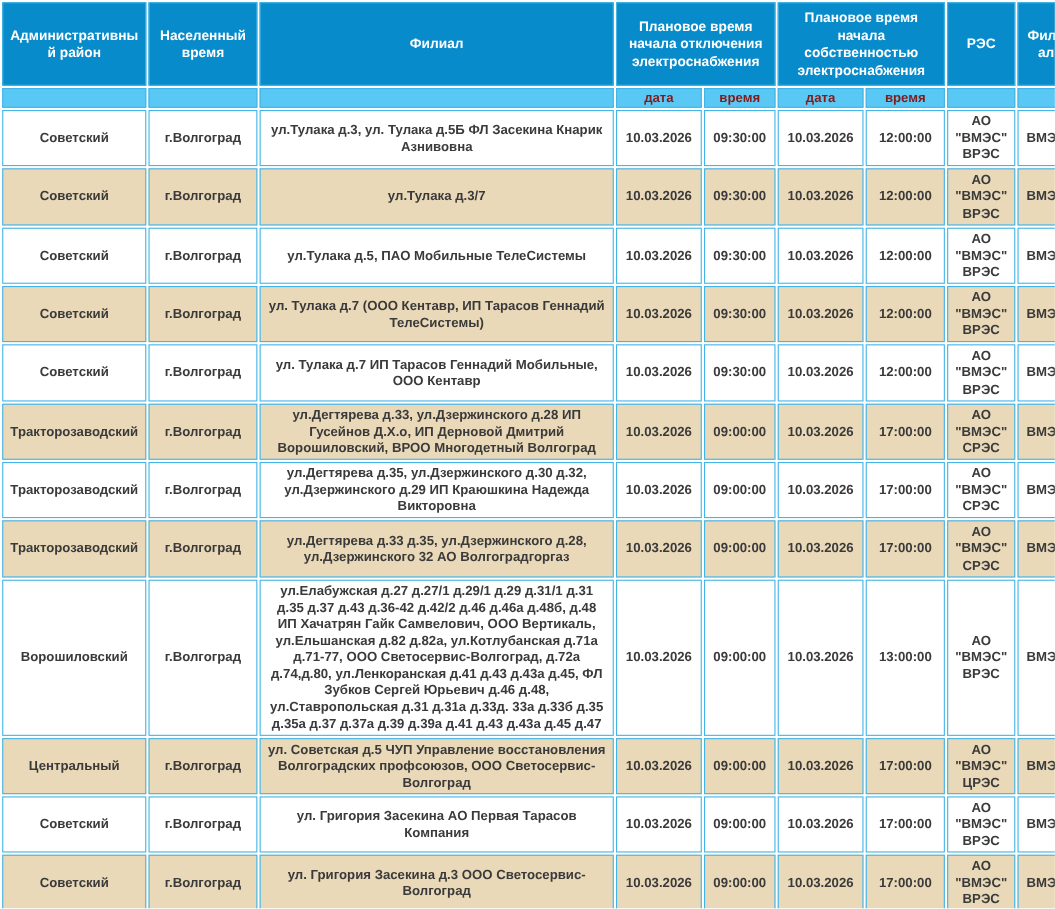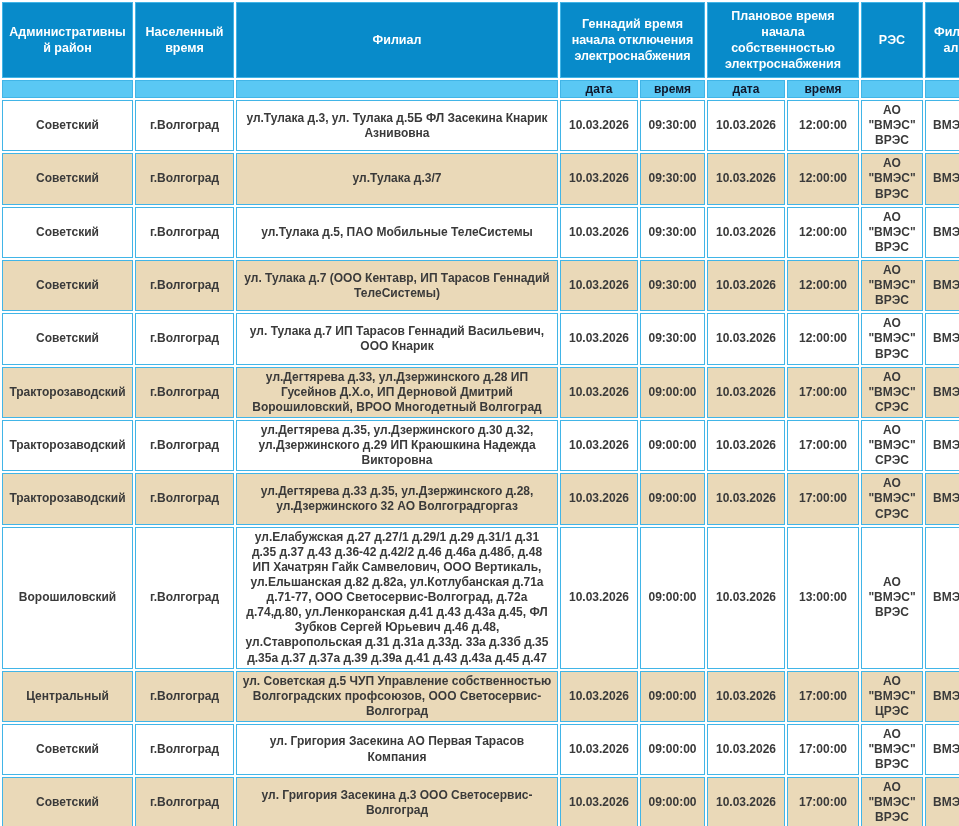--- a/index.html
+++ b/index.html
@@ -33,21 +33,21 @@
   thead th.main {
     background: #088bca;
     color: #ffffff;
     font-size: 12.5px;
     font-weight: bold;
     height: 76px;
     line-height: 1.3;
   }
   thead th.sub {
     background: #5ac8f4;
-    color: #0f172a;
+    color: #7f1d1d;
     font-size: 12px;
     font-weight: bold;
     height: 17px;
     padding: 1px 4px;
   }
   tbody td {
     background: #ffffff;
     color: #3a3a3a;
     font-size: 12px;
     font-weight: bold;
@@ -81,21 +81,21 @@
         <col class="c-ondate">
       <col class="c-ontime">
         <col class="c-res">
         <col class="c-branch">
     </colgroup>
     <thead>
       <tr>
         <th class="main">Административный район</th>
         <th class="main">Населенный время</th>
         <th class="main">Филиал</th>
-        <th class="main" colspan="2">Геннадий время начала отключения электроснабжения</th>
+        <th class="main" colspan="2">Плановое время начала отключения электроснабжения</th>
         <th class="main" colspan="2">Плановое время начала собственностью электроснабжения</th>
         <th class="main">РЭС</th>
         <th class="main">Филиал</th>
       </tr>
       <tr>
         <th class="sub"></th>
         <th class="sub"></th>
         <th class="sub"></th>
         <th class="sub">дата</th>
         <th class="sub">время</th>
@@ -146,21 +146,21 @@
           <td>10.03.2026</td>
           <td>09:30:00</td>
           <td>10.03.2026</td>
           <td>12:00:00</td>
           <td>АО "ВМЭС" ВРЭС</td>
           <td>ВМЭС</td>
         </tr>
         <tr>
           <td>Советский</td>
           <td>г.Волгоград</td>
-          <td>ул. Тулака д.7 ИП Тарасов Геннадий Васильевич, ООО Кнарик</td>
+          <td>ул. Тулака д.7 ИП Тарасов Геннадий Мобильные, ООО Кентавр</td>
           <td>10.03.2026</td>
           <td>09:30:00</td>
           <td>10.03.2026</td>
           <td>12:00:00</td>
           <td>АО "ВМЭС" ВРЭС</td>
           <td>ВМЭС</td>
         </tr>
         <tr>
           <td>Тракторозаводский</td>
           <td>г.Волгоград</td>
@@ -201,21 +201,21 @@
           <td>10.03.2026</td>
           <td>09:00:00</td>
           <td>10.03.2026</td>
           <td>13:00:00</td>
           <td>АО "ВМЭС" ВРЭС</td>
           <td>ВМЭС</td>
         </tr>
         <tr>
           <td>Центральный</td>
           <td>г.Волгоград</td>
-          <td>ул. Советская д.5 ЧУП Управление собственностью Волгоградских профсоюзов, ООО Светосервис-Волгоград</td>
+          <td>ул. Советская д.5 ЧУП Управление восстановления Волгоградских профсоюзов, ООО Светосервис-Волгоград</td>
           <td>10.03.2026</td>
           <td>09:00:00</td>
           <td>10.03.2026</td>
           <td>17:00:00</td>
           <td>АО "ВМЭС" ЦРЭС</td>
           <td>ВМЭС</td>
         </tr>
         <tr>
           <td>Советский</td>
           <td>г.Волгоград</td>

